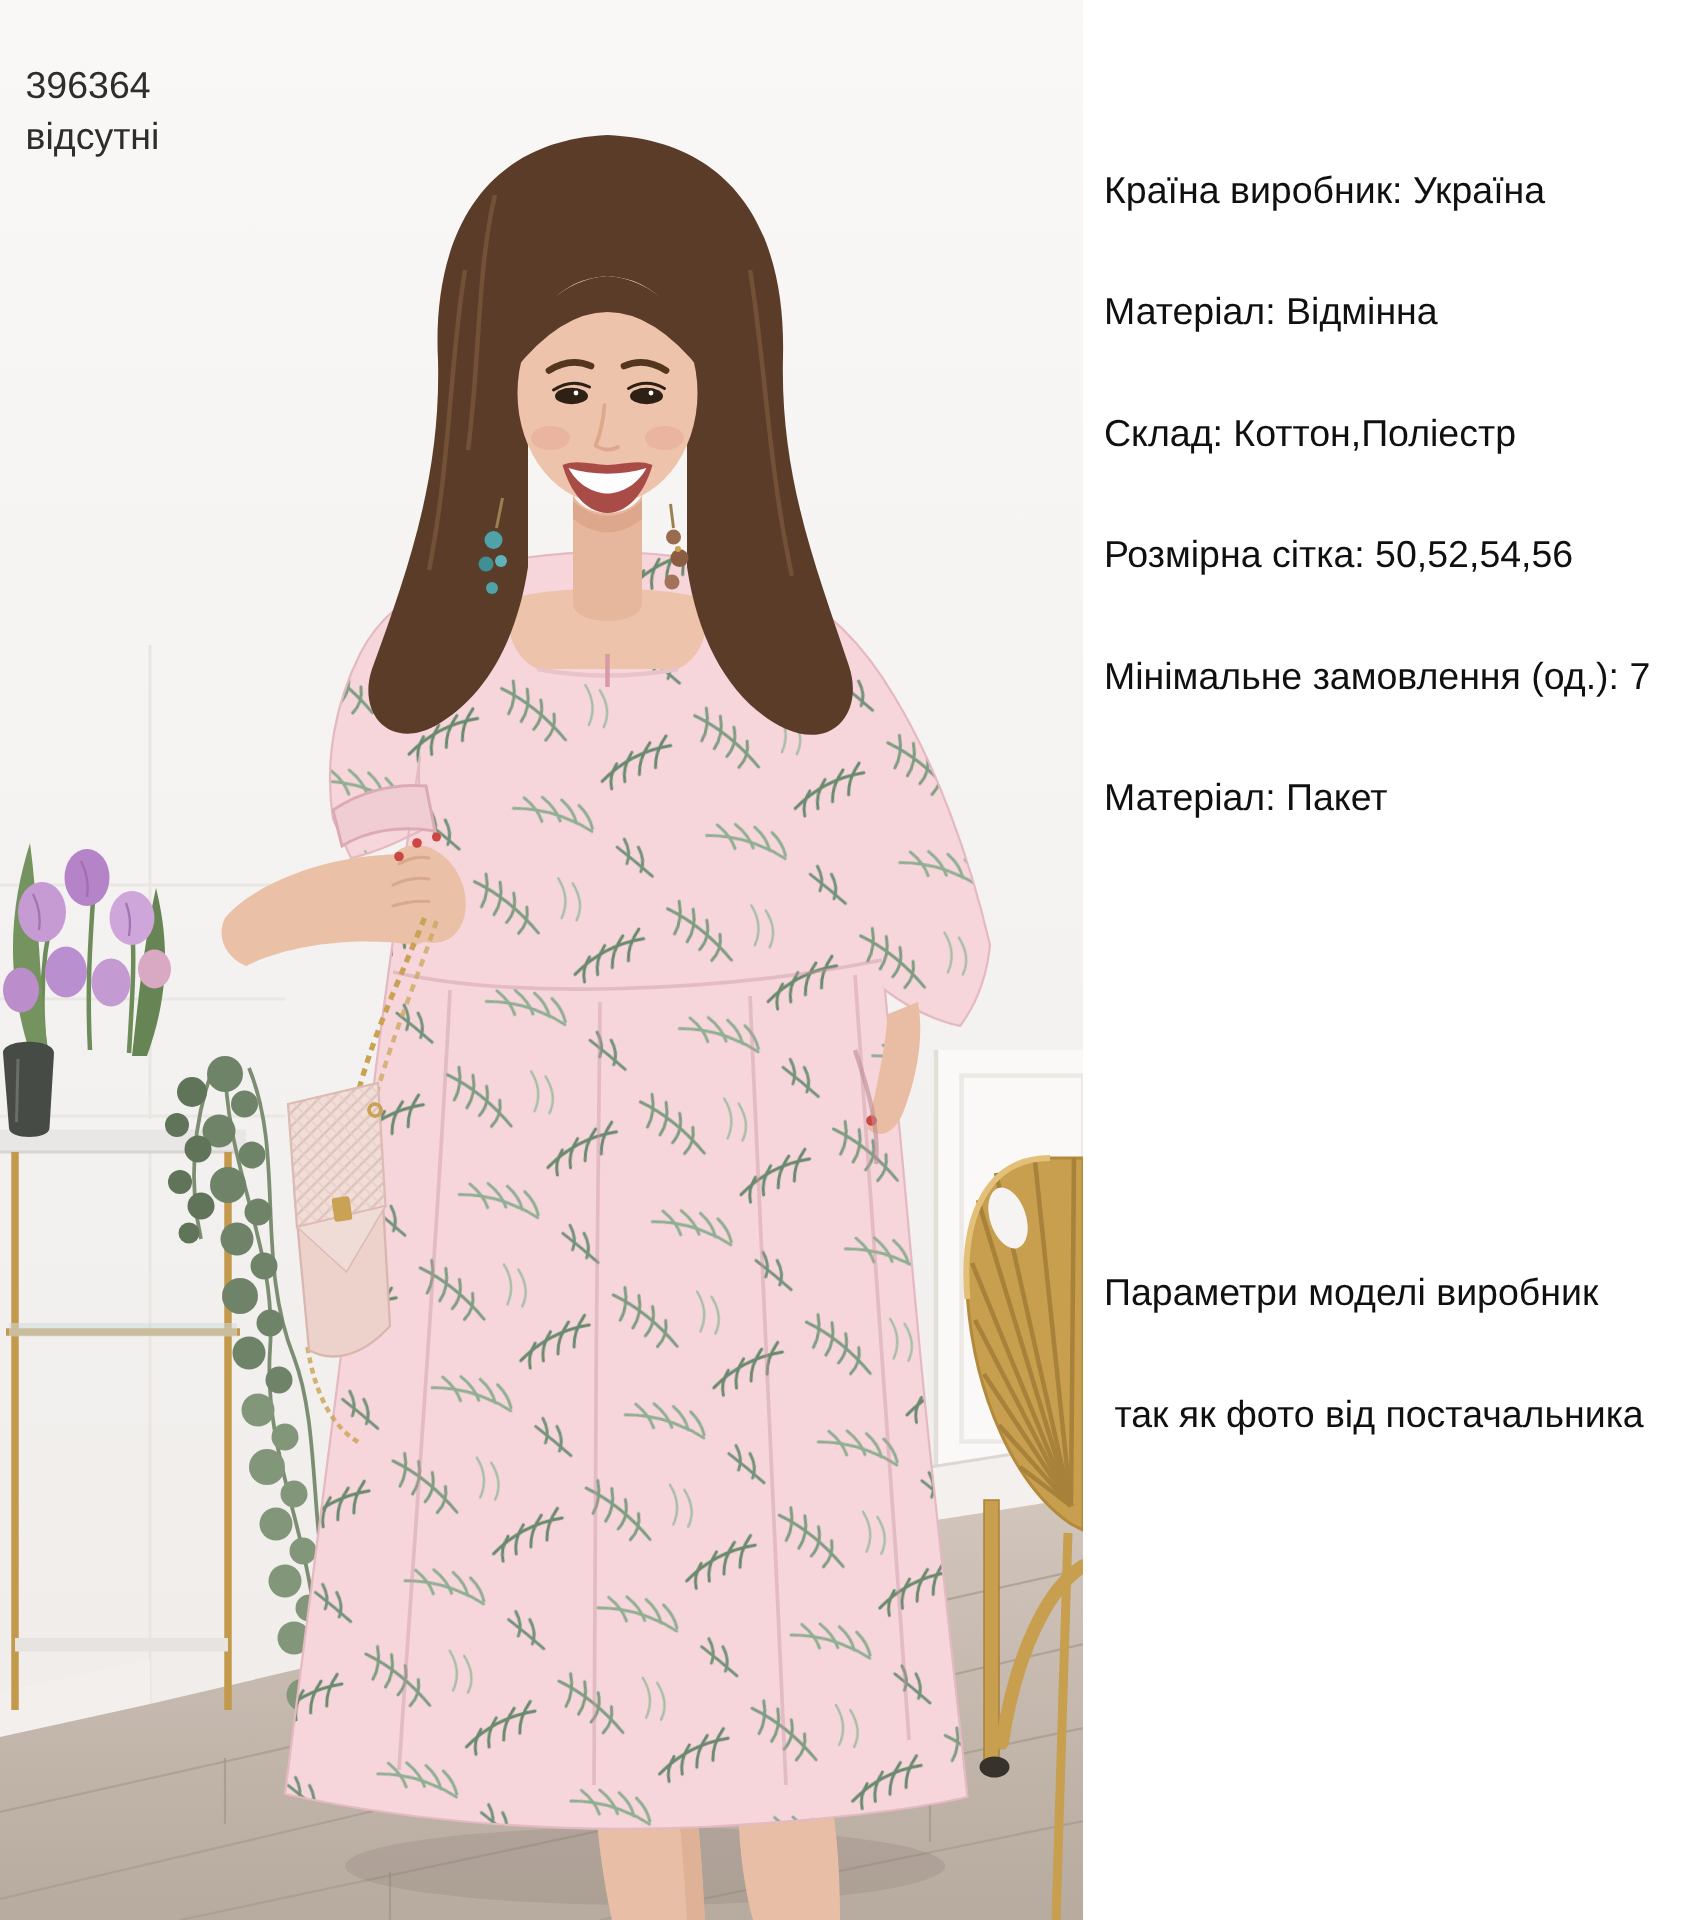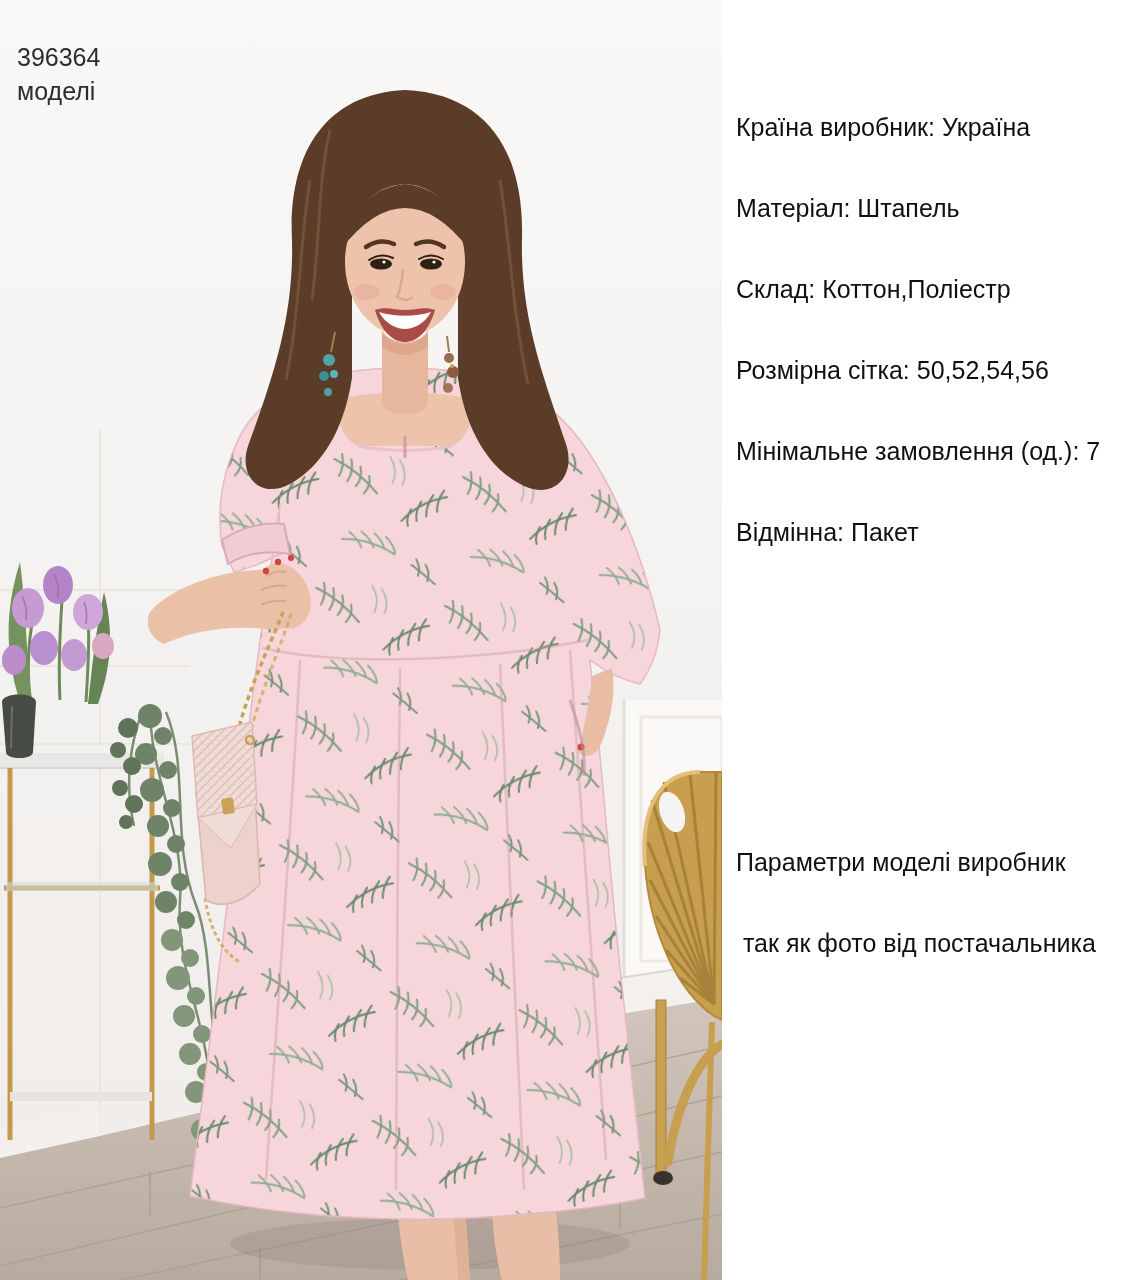--- a/index.html
+++ b/index.html
@@ -326,32 +326,32 @@
         <path d="M196,792 L254,778 L260,884 C 240,906 220,908 206,900 Z" fill="#ecd2cb" stroke="#d9b6ae" stroke-width="1.5"></path>
         <path d="M192,736 L252,722 L257,804 L198,818 Z" fill="url(#weavePat)" stroke="#dcbbb2" stroke-width="1.5"></path>
         <path d="M198,818 L257,804 L231,848 Z" fill="#f0dcd6" stroke="#dcbbb2" stroke-width="1"></path>
         <rect x="222" y="798" width="12" height="16" rx="2" fill="#c9a254" transform="rotate(-8 228 806)"></rect>
         <circle cx="250" cy="740" r="4" fill="none" stroke="#c9a254" stroke-width="2.5"></circle>
       </g>
     </svg>
 
     <div class="photo-label">
       <div>396364</div>
-      <div>моделі</div>
+      <div>відсутні</div>
     </div>
   </div>
 
   <div class="specs">
     <div class="block">
       <div class="line">Країна виробник: Україна</div>
-      <div class="line">Матеріал: Штапель</div>
+      <div class="line">Матеріал: Відмінна</div>
       <div class="line">Склад: Коттон,Поліестр</div>
       <div class="line">Розмірна сітка: 50,52,54,56</div>
       <div class="line">Мінімальне замовлення (од.): 7</div>
-      <div class="line">Відмінна: Пакет</div>
+      <div class="line">Матеріал: Пакет</div>
     </div>
 
     <div class="gap"></div>
 
     <div class="block">
       <div class="line">Параметри моделі виробник</div>
       <div class="line"> так як фото від постачальника</div>
     </div>
 
     <div class="gap"></div>

